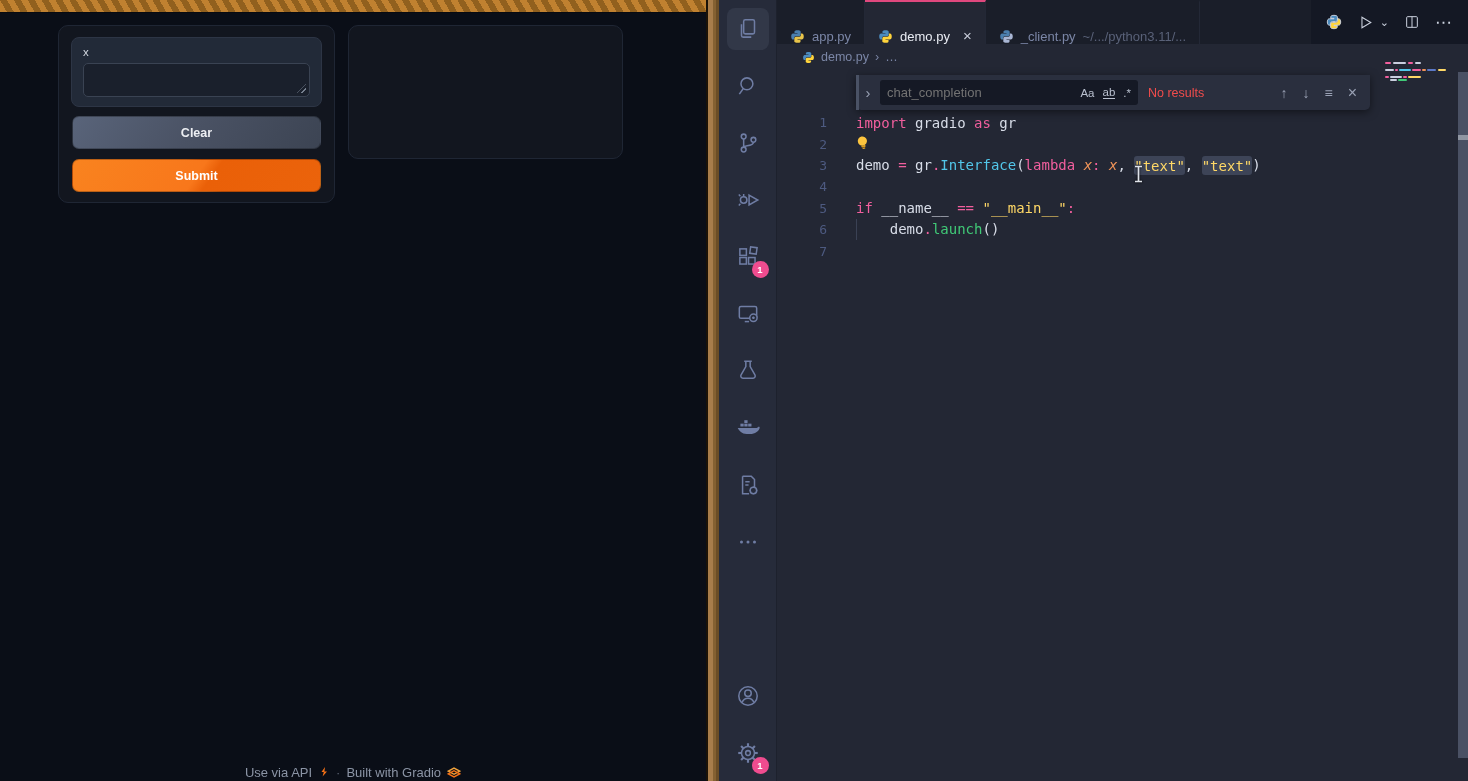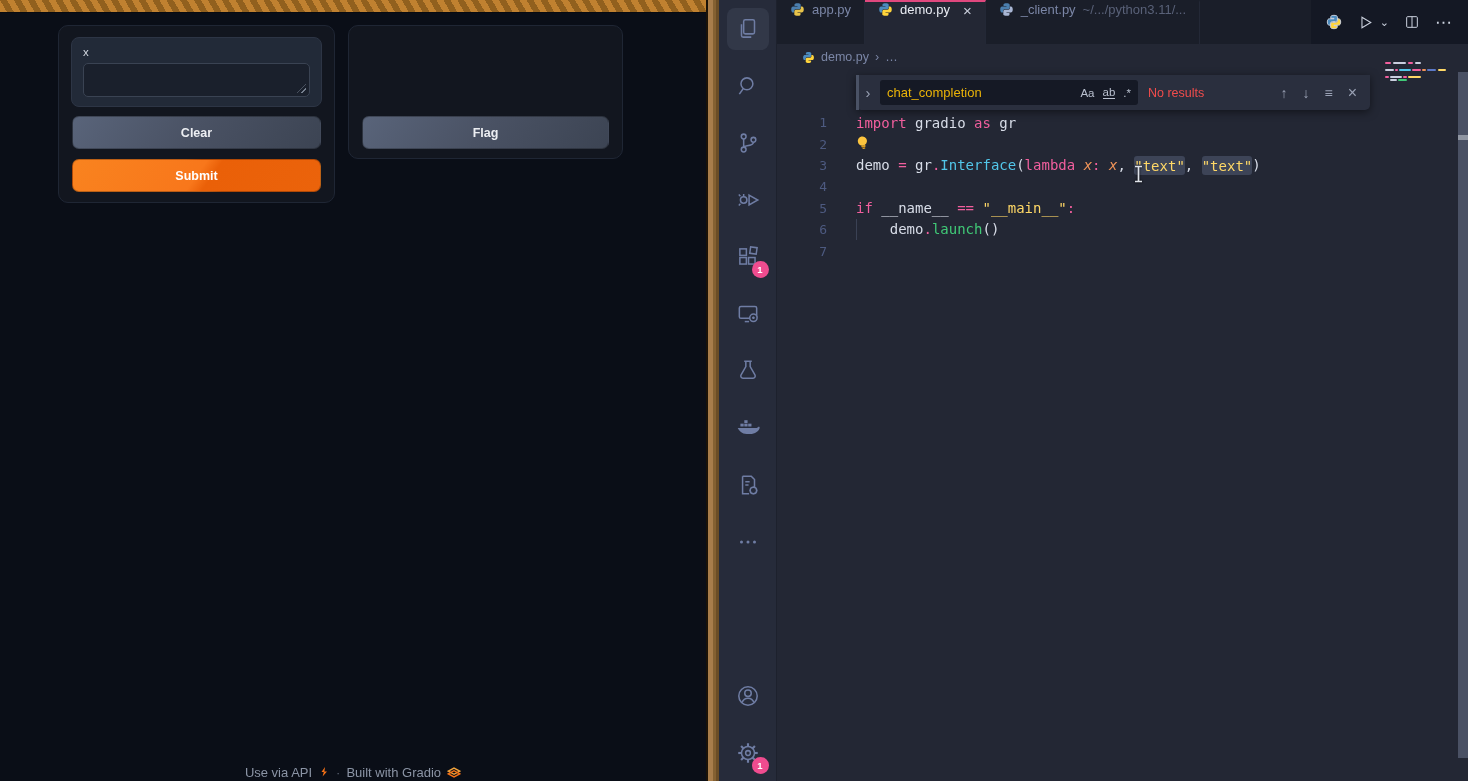--- a/index.html
+++ b/index.html
@@ -51,21 +51,21 @@
   .ab-item.active .ab-pad { background:#323848; border-radius:8px; }
   .ab-pad { width:42px; height:42px; display:flex; align-items:center; justify-content:center; }
   .ab-item svg { stroke:#6f7da4; fill:none; stroke-width:1.4; }
   .ab-badge { position:absolute; right:8px; bottom:7px; min-width:17px; height:17px;
     background:#ef4c8f; color:#fff; border-radius:50%; font-size:9.5px; font-weight:bold;
     display:flex; align-items:center; justify-content:center; }
   .ab-spacer { margin-top:auto; }
 
   .tab-bar { position:absolute; left:58px; top:0; right:0; height:44px; background:#1a1e29;
     display:flex; align-items:stretch; }
-  .tab { display:flex; align-items:flex-start; gap:7px; padding:0 13px;
+  .tab { display:flex; align-items:flex-end; gap:7px; padding:0 13px;
     border-right:1px solid #232836; font-size:13px; color:#7b86a6; cursor:pointer;
     border-top:2.5px solid transparent; white-space:nowrap; }
   .tab.active { background:#232734; color:#e9ecf3; border-top:2.5px solid #e0487e; }
   .tab .desc { font-size:13px; color:#596178; }
   .tab .close { margin-left:6px; font-size:15px; color:#c9cedb; cursor:pointer; }
   .tab-actions { margin-left:auto; height:100%; display:flex; align-items:center; gap:15px;
     padding:0 15px; background:#141824; color:#ccd2df; }
   .tab-actions svg { stroke:#ccd2df; fill:none; stroke-width:1.5; }
   .chevron-sm { font-size:11px; color:#ccd2df; margin-left:-9px; }
   .ellipsis { font-size:17px; letter-spacing:1px; color:#ccd2df; cursor:pointer; }
@@ -75,21 +75,21 @@
     font-size:12.5px; color:#7b86a6; background:#232734; }
 
   
   .find-widget { position:absolute; left:137px; top:75px; width:514px; height:35px;
     background:#2a2f3e; border-radius:0 0 5px 5px; box-shadow:0 2px 8px rgba(0,0,0,.5);
     display:flex; align-items:center; z-index:5; }
   .find-sash { position:absolute; left:0; top:0; bottom:0; width:3px; background:#4a5265; }
   .find-chevron { width:24px; text-align:center; color:#9aa2b5; font-size:15px; cursor:pointer; }
   .find-input { width:258px; height:25px; background:#151925; border-radius:3px;
     display:flex; align-items:center; padding:0 7px; gap:8px; cursor:text; }
-  .find-query { font-size:13px; color:#eab308; flex:1; }
+  .find-query { font-size:13px; color:#737373; flex:1; }
   .find-opt { font-size:11.5px; color:#b9c0cf; cursor:pointer; }
   .find-opt.word { border-bottom:1px solid #b9c0cf; }
   .find-status { margin-left:10px; font-size:12.5px; color:#f14c4c; }
   .find-nav { margin-left:auto; display:flex; align-items:center; gap:15px; padding-right:13px;
     color:#9aa2b5; font-size:14px; }
   .find-nav span { cursor:pointer; }
   .find-nav .x { font-size:16px; }
 
   
   .code-area { position:absolute; left:58px; top:68px; right:0; bottom:0; background:#232734;
@@ -128,21 +128,20 @@
         <div class="g-label">x</div>
         <div class="g-textarea">
           <div class="g-resize"></div>
         </div>
       </div>
       <div class="g-btn btn-submit">Submit</div>
       <div class="g-btn btn-clear">Clear</div>
     </div>
 
     <div class="g-panel panel-output">
-      <div class="g-btn btn-flag">Flag</div>
     </div>
 
     <div class="g-footer">
       <span>Use via API</span>
       <svg width="12" height="12" viewBox="0 0 12 12">
           <path d="M7 1L3.5 6h2.3L4.6 10.6 9 5.4H6.4L7 1z" fill="#f97316"></path>
         </svg>
       <span class="dot">·</span>
       <span>Built with Gradio</span>
       <svg width="14" height="11" viewBox="0 0 16 12">

